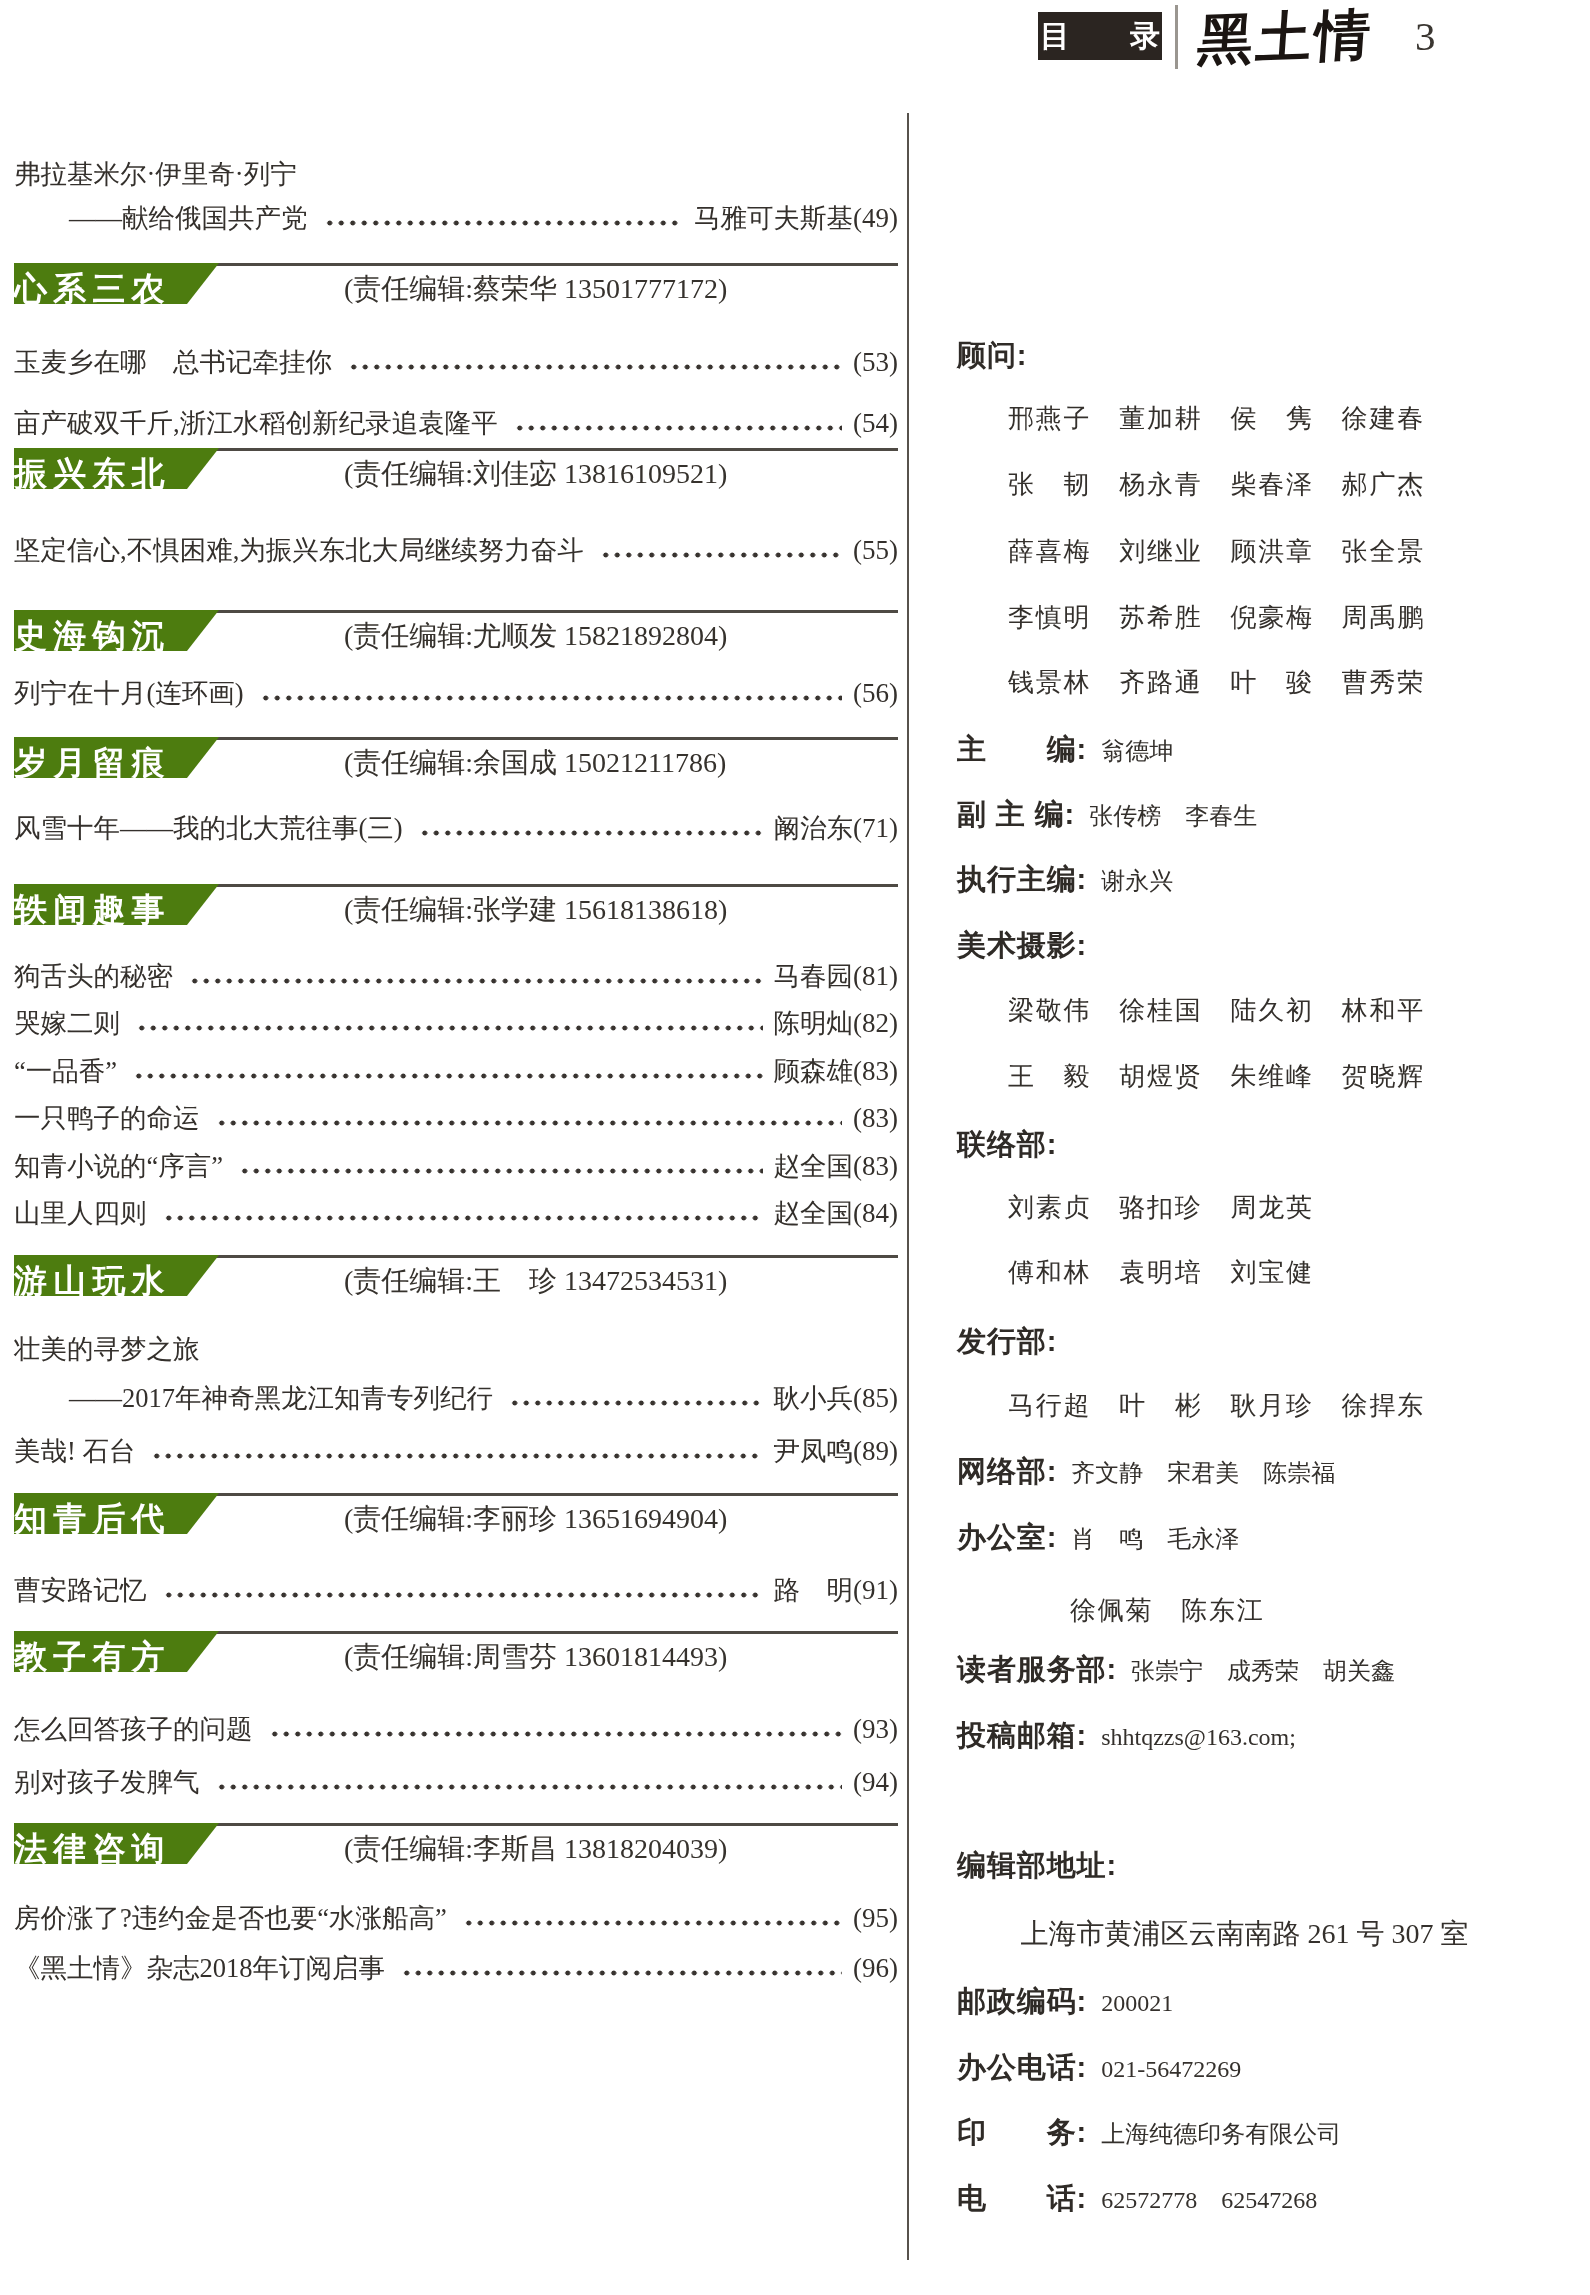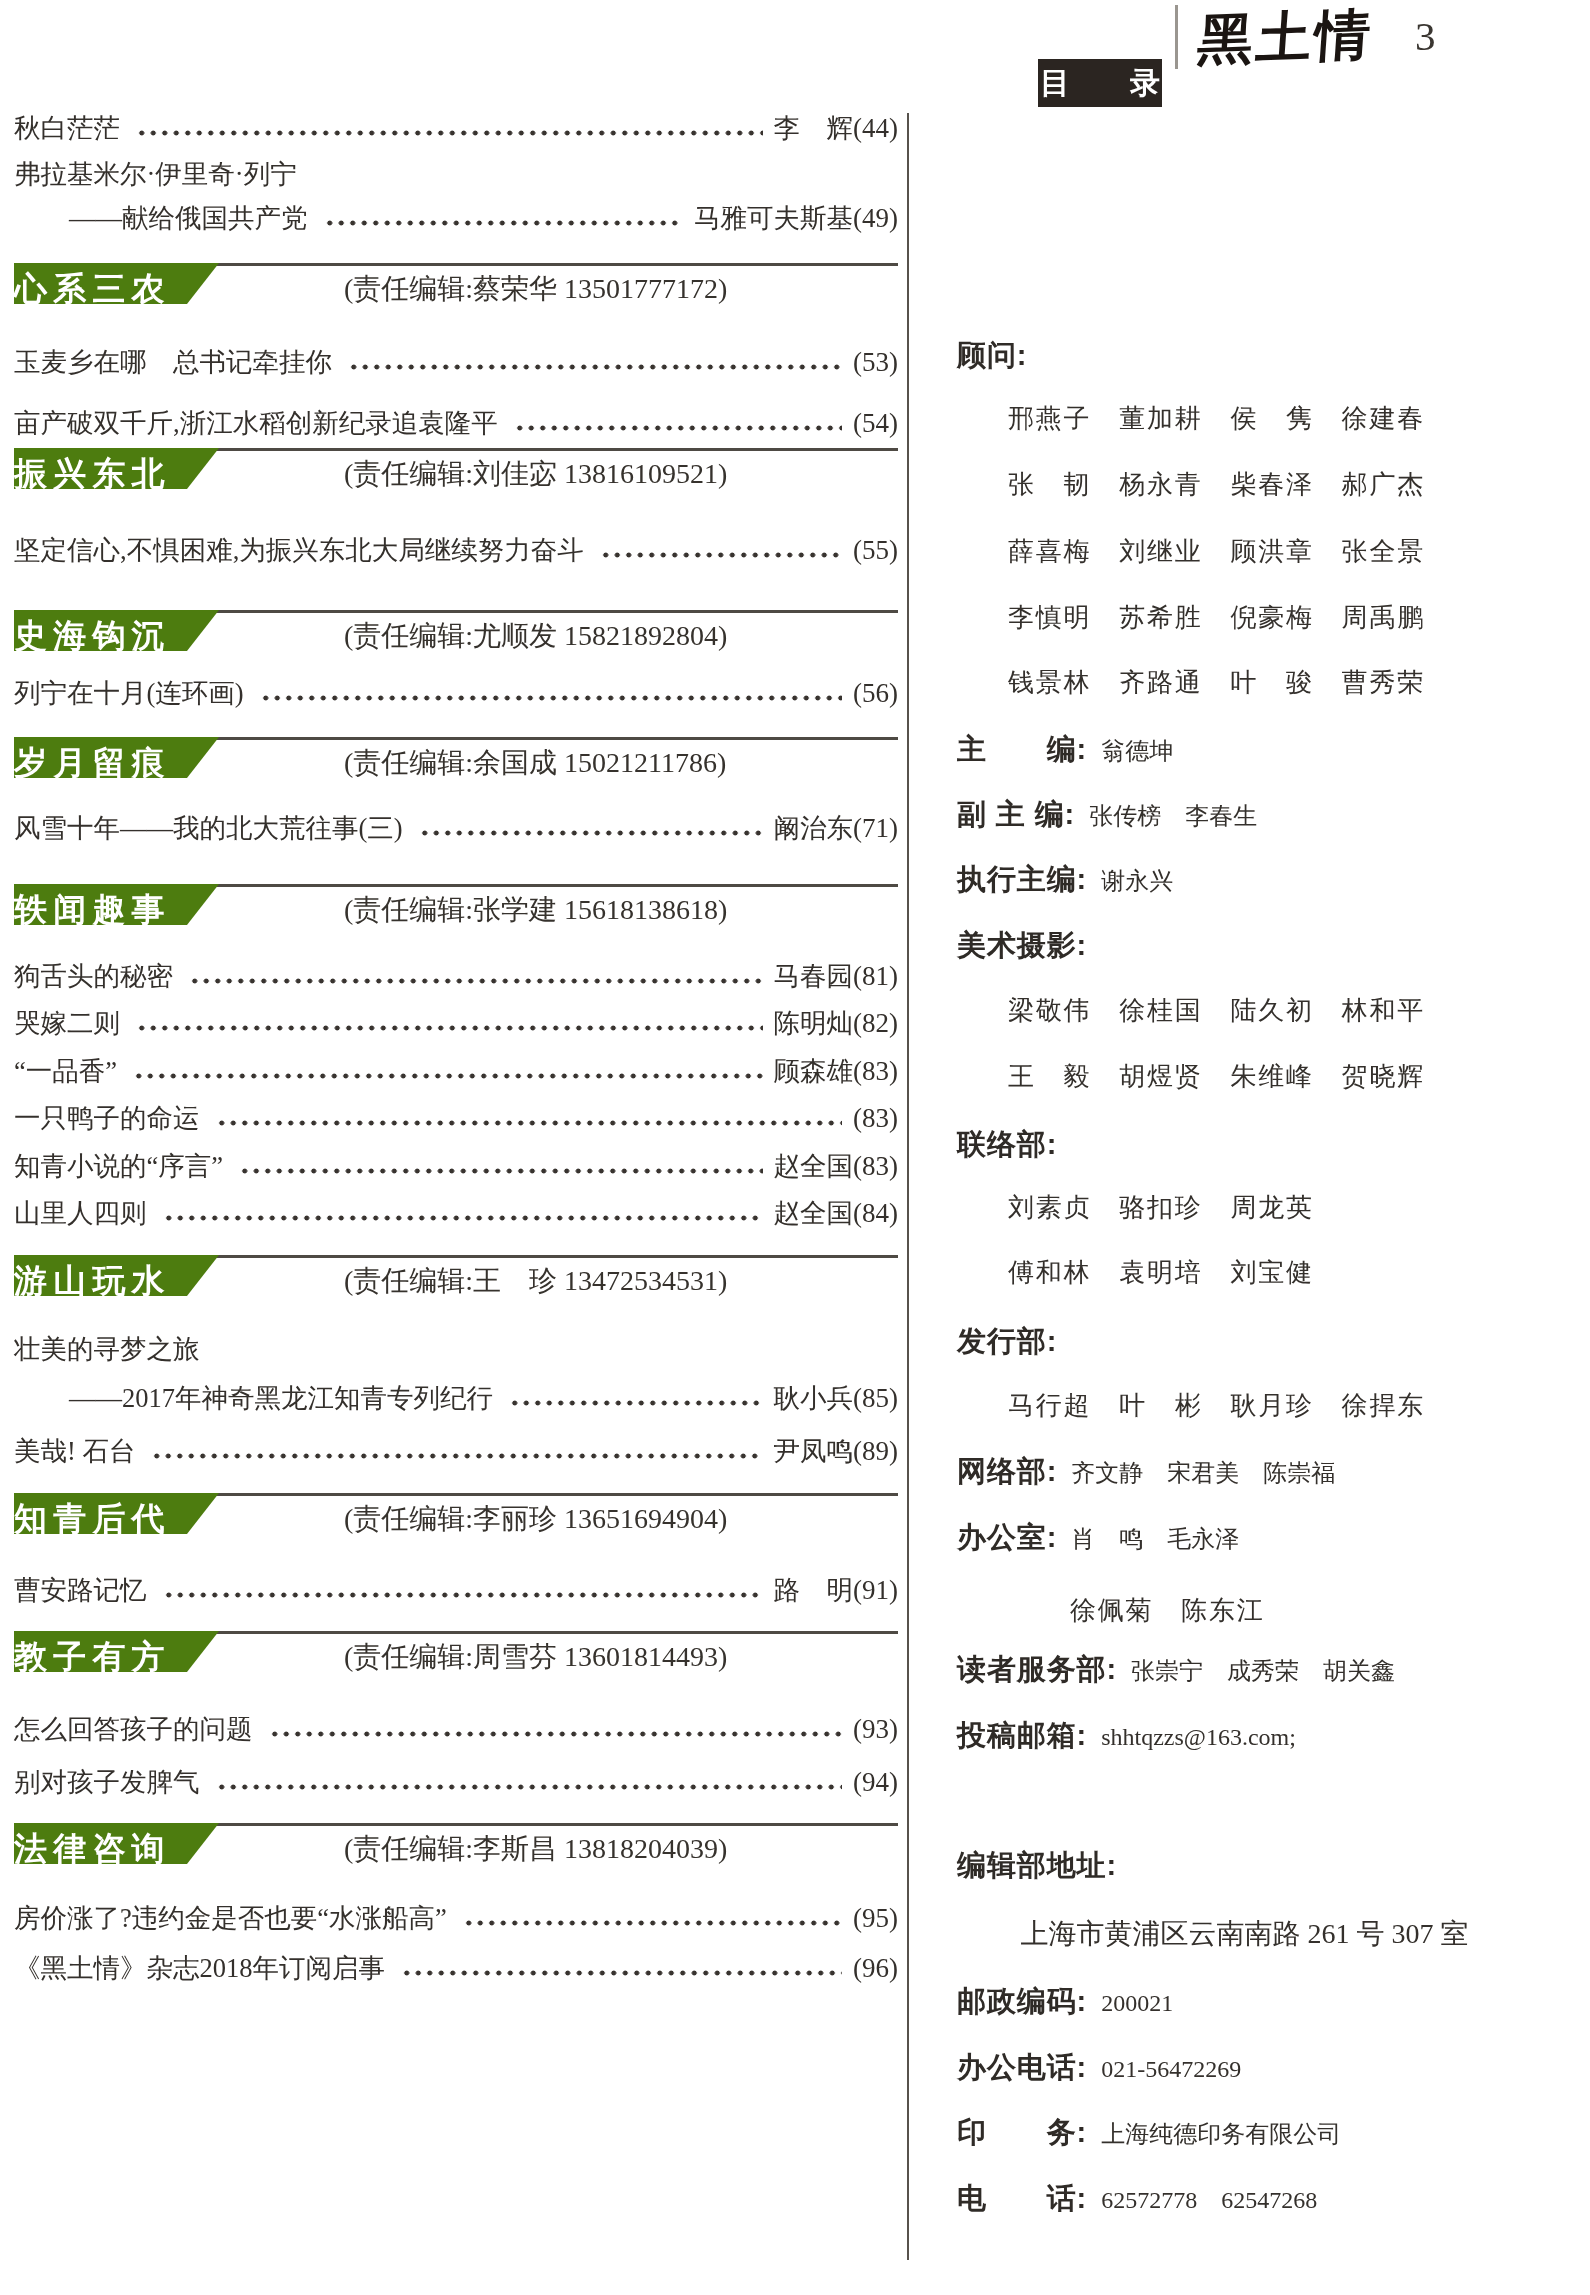--- a/index.html
+++ b/index.html
@@ -11,21 +11,20 @@
     font-family:"Liberation Serif","DejaVu Serif",serif;
     color:#34302c;
   }
   
   .toc-box{
     position:absolute;left:1038px;top:12.4px;width:124px;height:48px;
     background:#2b2521;color:#ffffff;
     display:flex;align-items:center;justify-content:center;
     font:bold 30px/48px "Liberation Sans","DejaVu Sans",sans-serif;
     white-space:pre;
-    margin-top:47px;
   }
   .head-divider{
     position:absolute;left:1175px;top:5.3px;width:2.7px;height:64px;background:#9a9690;
   }
   .logo{
     position:absolute;left:1198px;top:0px;height:74px;
     font:bold 55px/74px "DejaVu Serif","Liberation Serif",serif;
     color:#1b1512;letter-spacing:3.5px;
     transform:skewX(-6deg) rotate(-2deg);
     white-space:pre;
@@ -87,26 +86,20 @@
 <div class="toc-box">
   <span>目　　录</span>
 </div>
 <div class="head-divider"></div>
 <div class="logo">黑土情</div>
 <div class="page-num">3</div>
 <div class="main-divider"></div>
 
 <div id="left-col">
 
-  <div class="row" style="top:111px">
-    <span class="t">秋白茫茫</span>
-    <span class="dots"></span>
-    <span class="au">李　辉</span>
-    <span class="pg">(44)</span>
-  </div>
 
   <div class="row" style="top:157px">
     <span class="t">弗拉基米尔·伊里奇·列宁</span>
   </div>
 
   <div class="row indent" style="top:201px">
     <span class="t">——献给俄国共产党</span>
     <span class="dots"></span>
     <span class="au">马雅可夫斯基</span>
     <span class="pg">(49)</span>

